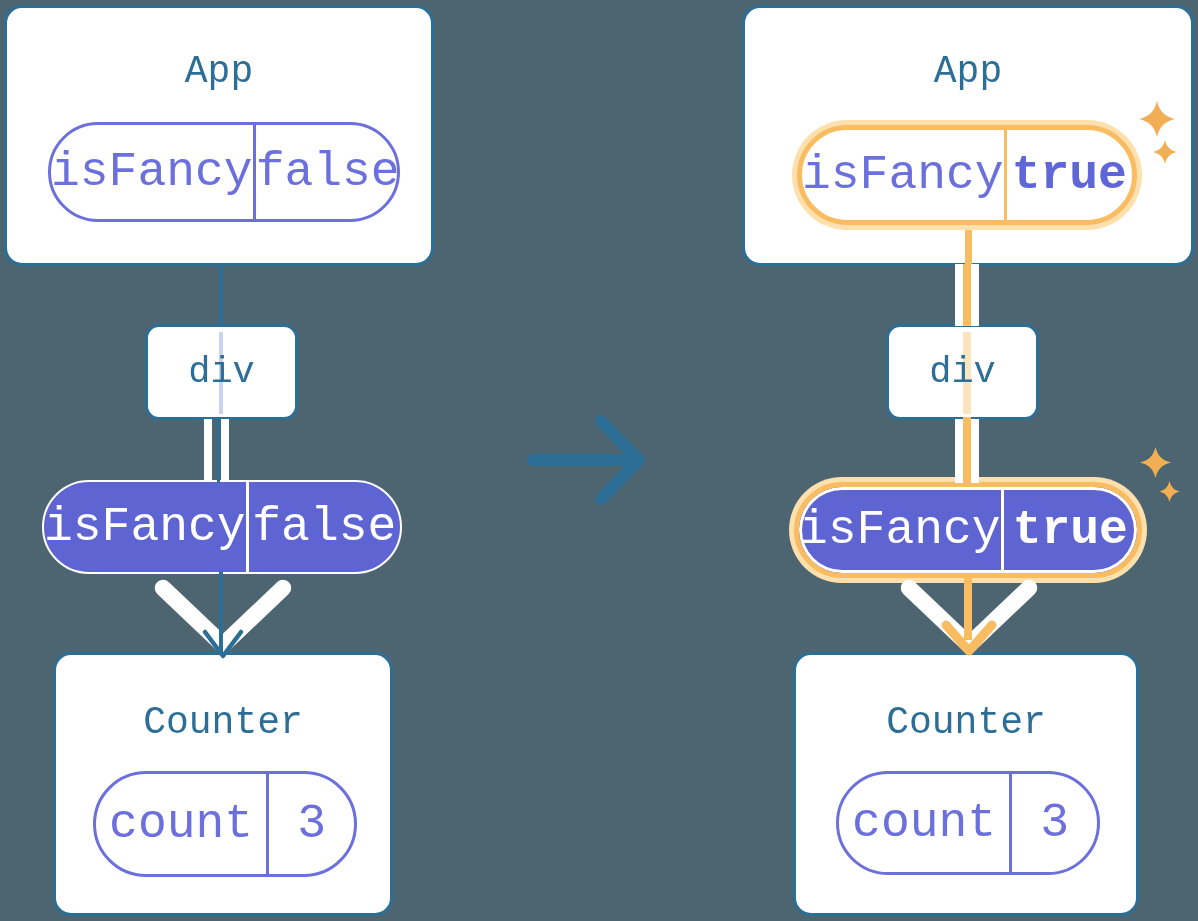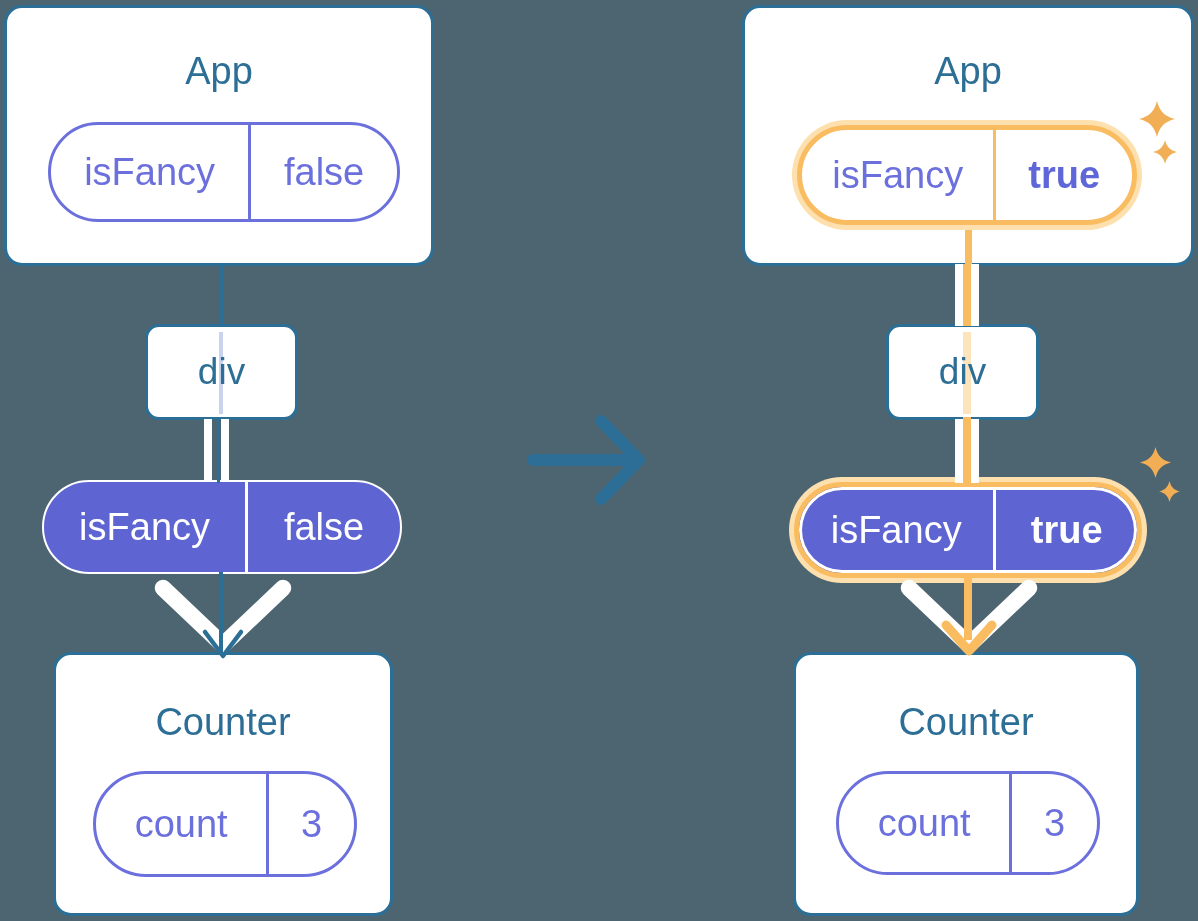--- a/index.html
+++ b/index.html
@@ -1,34 +1,34 @@
 <!DOCTYPE html>
 <html><head>
 <meta charset="utf-8">
 <style>
   html,body{margin:0;padding:0;}
   .canvas{
     position:relative;width:1198px;height:921px;background:#4D6571;
-    overflow:hidden;font-family:Liberation Sans, sans-serif;
+    overflow:hidden;font-family:Liberation Mono, monospace;
   }
   .card{
     position:absolute;background:#ffffff;border:3.5px solid #2B6E96;
     border-radius:18px;box-sizing:border-box;z-index:1;
   }
   .card-title{
     position:absolute;left:0;width:100%;text-align:center;
     color:#2D6E96;font-size:38px;font-weight:500;z-index:3;
   }
   .pill{
     position:absolute;display:flex;align-items:stretch;border-radius:999px;
     box-sizing:border-box;z-index:2;
   }
   .pill .cell{
     display:flex;align-items:center;justify-content:center;
-    font-size:38px;white-space:nowrap;
+    font-size:48px;white-space:nowrap;
   }
   .divider{flex:0 0 auto;}
   
   #l-app{left:4px;top:5px;width:430px;height:261px;}
   #l-app .card-title{top:42px;}
   #l-app-pill{left:41px;top:114px;width:352px;height:100px;border:3px solid #6B70DD;}
   #l-app-pill .cell{color:#6B70DD;}
   #l-app-pill .cell.name{flex:0 0 57%;}
   #l-app-pill .cell.value{flex:1;}
   #l-app-pill .divider{width:3px;background:#6B70DD;}

